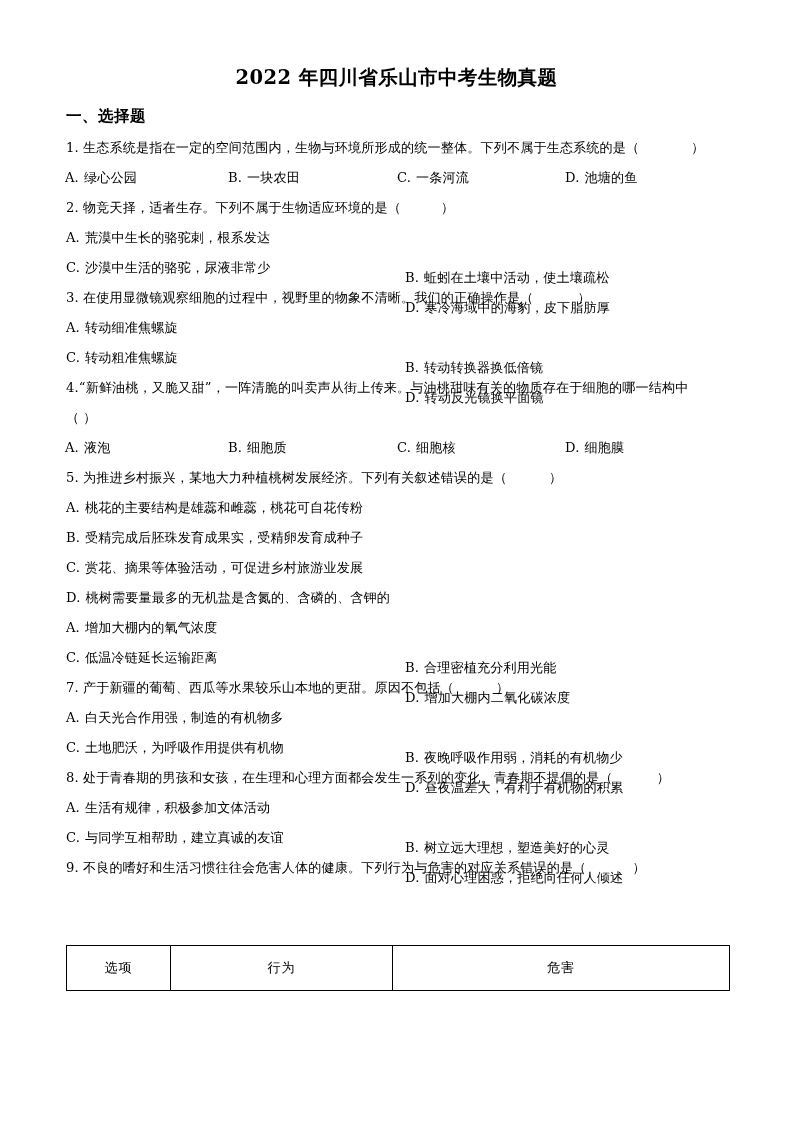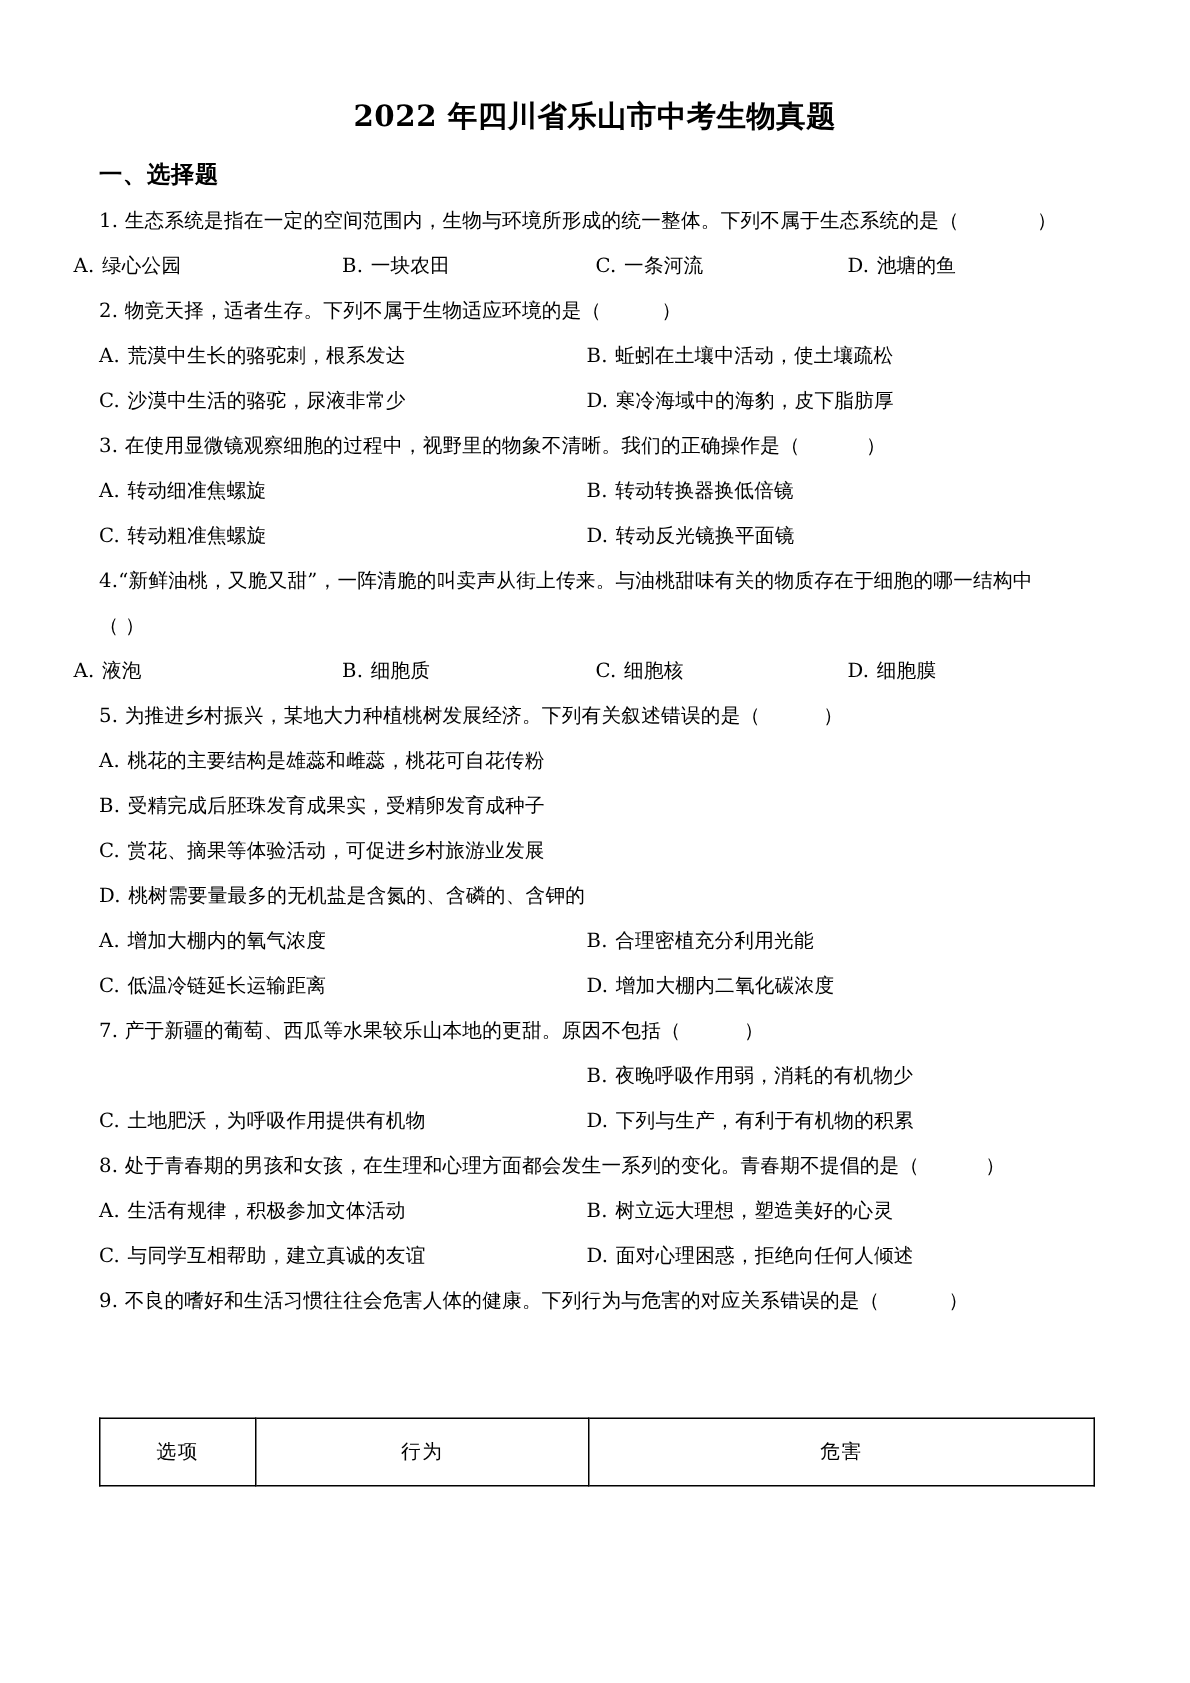--- a/index.html
+++ b/index.html
@@ -75,27 +75,27 @@
     font-size: 13.1px;
     line-height: 30px;
     letter-spacing: 0.15px;
   }
   .opt {
     position: absolute;
     top: 0;
     white-space: nowrap;
   }
   
-  .cols4 .opt.c0 { left: 49px; }
+  .cols4 .opt.c0 { left: 65px; }
   .cols4 .opt.c1 { left: 228px; }
   .cols4 .opt.c2 { left: 397px; }
   .cols4 .opt.c3 { left: 565px; }
   
   .cols2 .opt.c0 { left: 66px; }
-  .cols2 .opt.c1 { left: 391px; }
+  .cols2 .opt.c1 { left: 405px; margin-top: 40px; }
   
   .cols1 .opt.c0 { left: 66px; }
   .opt-letter {
     display: inline-block;
     margin-right: 5px;
   }
   .opt-text {
     display: inline;
   }
   table.data-table {
@@ -198,25 +198,26 @@
       </div>
       <div class="opts-row cols2">
         <div class="opt c0"><span class="opt-letter">C.</span><span class="opt-text">低温冷链延长运输距离</span></div>
         <div class="opt c1"><span class="opt-letter">D.</span><span class="opt-text">增加大棚内二氧化碳浓度</span></div>
       </div>
     </div>
 
     <div class="qblock">
       <div class="stem"><span>7. 产于新疆的葡萄、西瓜等水果较乐山本地的更甜。原因不包括（</span><span class="paren" style="display:inline-block;width:42px;"></span><span>）</span></div>
       <div class="opts-row cols2">
+        <div class="opt c0"><span class="opt-letter">A.</span><span class="opt-text">白天光合作用强，制造的有机物多</span></div>
         <div class="opt c1"><span class="opt-letter">B.</span><span class="opt-text">夜晚呼吸作用弱，消耗的有机物少</span></div>
       </div>
       <div class="opts-row cols2">
         <div class="opt c0"><span class="opt-letter">C.</span><span class="opt-text">土地肥沃，为呼吸作用提供有机物</span></div>
-        <div class="opt c1"><span class="opt-letter">D.</span><span class="opt-text">下列与生产，有利于有机物的积累</span></div>
+        <div class="opt c1"><span class="opt-letter">D.</span><span class="opt-text">昼夜温差大，有利于有机物的积累</span></div>
       </div>
     </div>
 
     <div class="qblock">
       <div class="stem"><span>8. 处于青春期的男孩和女孩，在生理和心理方面都会发生一系列的变化。青春期不提倡的是（</span><span class="paren" style="display:inline-block;width:44px;"></span><span>）</span></div>
       <div class="opts-row cols2">
         <div class="opt c0"><span class="opt-letter">A.</span><span class="opt-text">生活有规律，积极参加文体活动</span></div>
         <div class="opt c1"><span class="opt-letter">B.</span><span class="opt-text">树立远大理想，塑造美好的心灵</span></div>
       </div>
       <div class="opts-row cols2">

